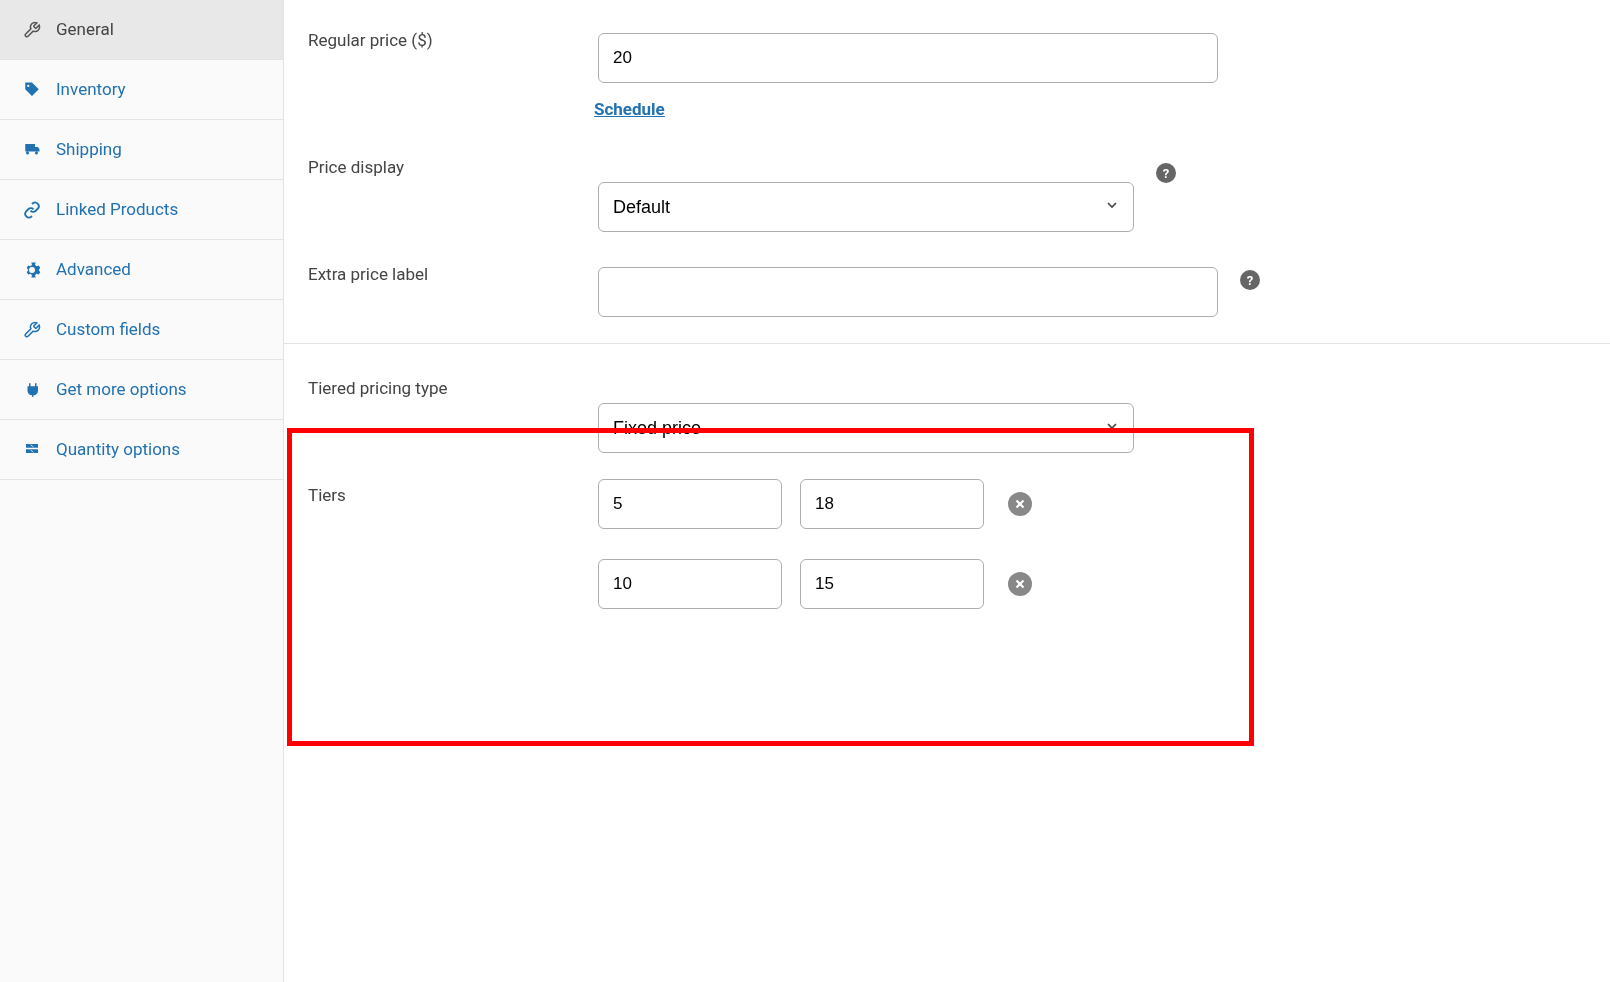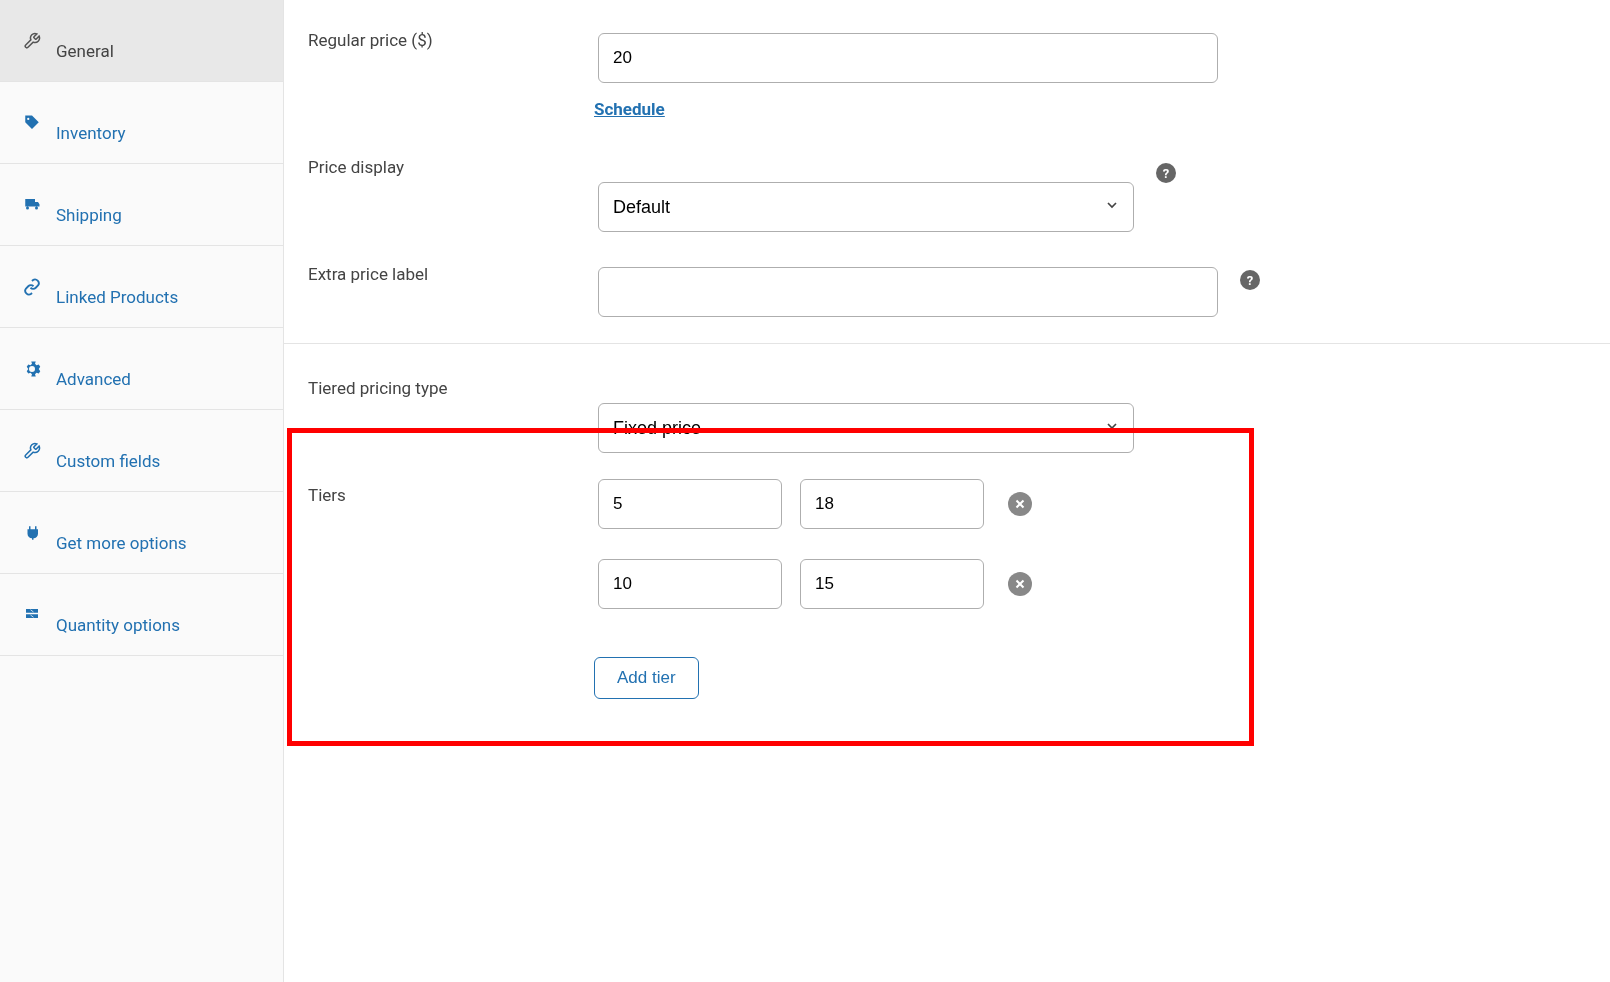--- a/index.html
+++ b/index.html
@@ -39,21 +39,20 @@
     .sidebar-item .icon {
       width: 20px;
       flex-shrink: 0;
       display: inline-flex;
       align-items: flex-start;
       justify-content: center;
       margin-top: 2px;
     }
     .sidebar-item-label {
       flex: 1;
-      margin-top: 22px;
     }
     .main {
       flex: 1;
       padding: 10px 0 40px 0;
       position: relative;
     }
     .form-row {
       display: flex;
       align-items: flex-start;
       padding: 12px 24px;
@@ -328,20 +327,17 @@
           <button class="remove-btn">
             <svg width="12" height="12" viewBox="0 0 24 24" stroke="#fff" stroke-width="4">
                 <line x1="5" y1="5" x2="19" y2="19"></line>
                 <line x1="19" y1="5" x2="5" y2="19"></line>
               </svg>
           </button>
         </div>
       </div>
     </div>
 
-    <div class="add-tier-row">
-      <button class="add-tier-btn">Add tier</button>
-    </div>
 
     <div class="highlight-box" style="left:3px;top:428px;width:967px;height:318px;"></div>
 
   </div>
 </div>
 
 </body></html>

